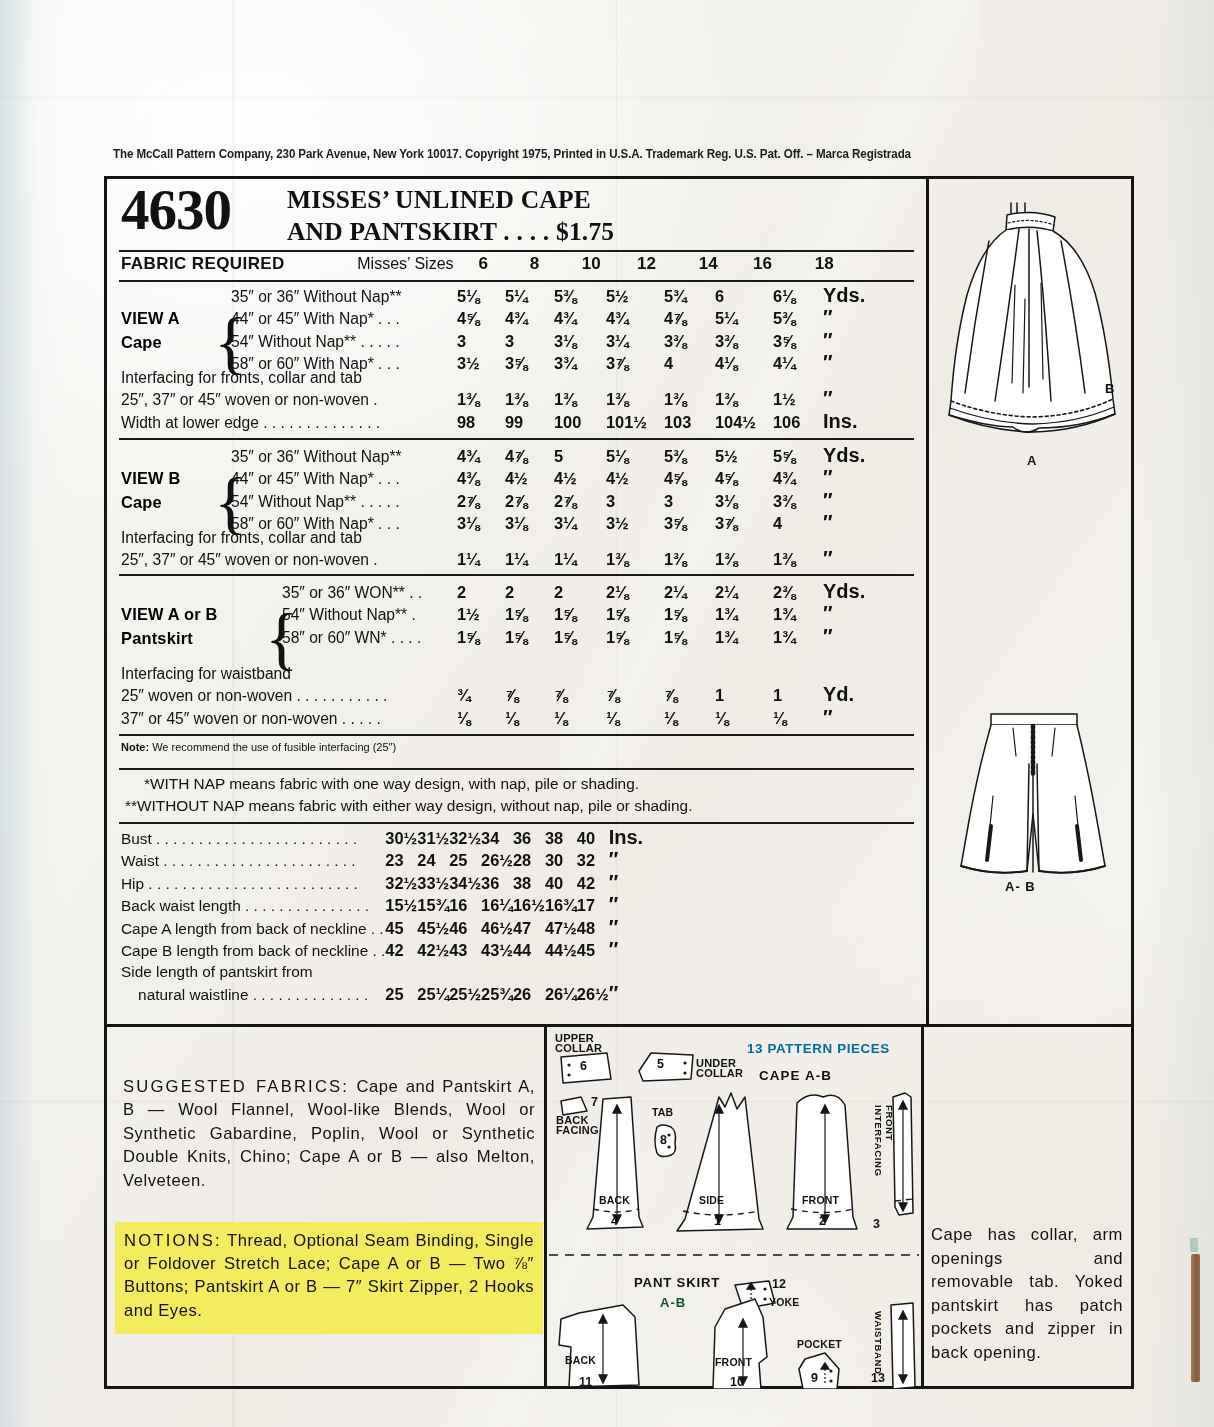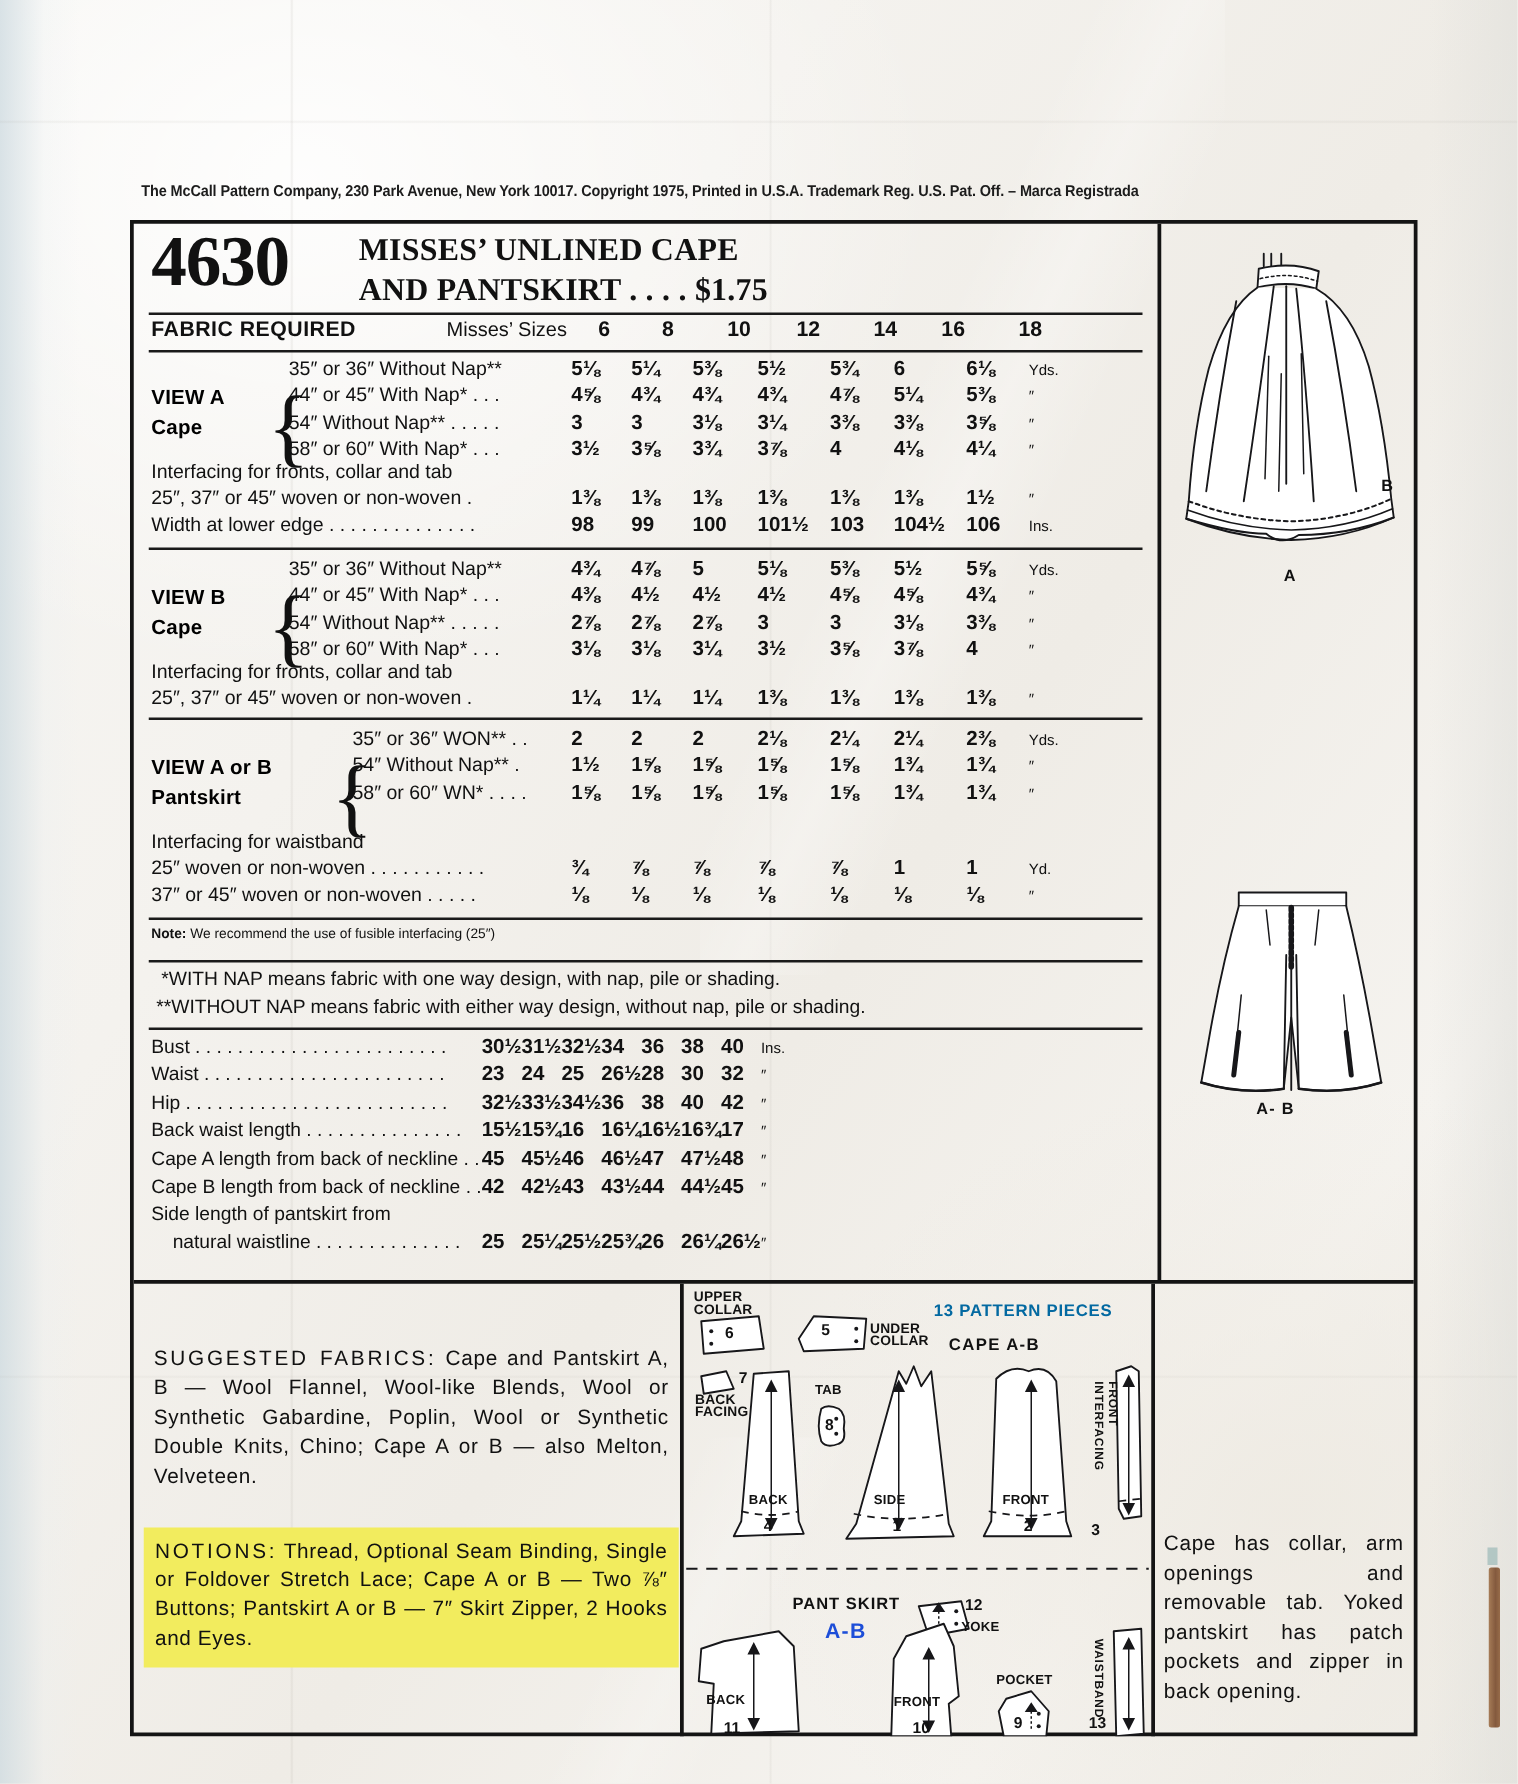--- a/index.html
+++ b/index.html
@@ -68,21 +68,21 @@
   .rule{position:absolute;background:#1a1a1a;}
 
   
   table.ft{border-collapse:collapse;font-size:15.3px;color:#111;}
   table.ft td{padding:0;vertical-align:baseline;white-space:nowrap;line-height:20.3px;}
   .hdrbold{font-weight:bold;font-size:17px;letter-spacing:.4px;}
   .szhdr{font-weight:bold;font-size:17px;text-align:left;}
   .mslbl{font-size:16px;}
   .viewlbl{font-weight:bold;font-size:16.4px;letter-spacing:.2px;}
   .num{font-weight:bold;font-size:16.4px;text-align:left;}
-  .unit{font-weight:normal;font-size:12px;}
+  .unit{font-weight:bold;font-size:20px;}
   .desc{font-size:15.6px;}
   .brace{
     font-family:"Liberation Serif",serif;font-size:70px;color:#111;
     line-height:0;font-weight:400;
   }
 
   #noteline{font-size:11px;color:#111;text-align:center;}
   #noteline b{font-weight:bold;}
   .napline{font-size:15.4px;color:#111;}
 
@@ -412,21 +412,21 @@
       </tbody>
         </table>
     </div>
     <div class="rule" style="left:12px;top:555px;width:795px;height:2px;"></div>
 
     <div id="noteline" style="position:absolute;left:14px;top:562px;">
       <b>Note:</b><span> We recommend the use of fusible interfacing (25″)</span>
     </div>
     <div class="rule" style="left:12px;top:589px;width:795px;height:2px;"></div>
 
-    <div class="napline" style="position:absolute;left:22px;top:596px;">*WITH NAP means fabric with one way design, with nap, pile or shading.</div>
+    <div class="napline" style="position:absolute;left:37px;top:596px;">*WITH NAP means fabric with one way design, with nap, pile or shading.</div>
     <div class="napline" style="position:absolute;left:18px;top:618px;">**WITHOUT NAP means fabric with either way design, without nap, pile or shading.</div>
     <div class="rule" style="left:12px;top:643px;width:795px;height:2px;"></div>
 
     <div style="position:absolute;left:14px;top:648px;">
       <table class="bm">
         <tbody>
         <tr>
           <td>Bust . . . . . . . . . . . . . . . . . . . . . . . .</td>
           <td class="num">30½</td>
           <td class="num">31½</td>
@@ -687,21 +687,21 @@
       <div class="pplbl" style="left:52px;top:168px;font-size:10.5px;">BACK</div>
       <div class="ppnum" style="left:64px;top:187px;">4</div>
       <div class="pplbl" style="left:152px;top:168px;font-size:10.5px;">SIDE</div>
       <div class="ppnum" style="left:167px;top:187px;">1</div>
       <div class="pplbl" style="left:255px;top:168px;font-size:10.5px;">FRONT</div>
       <div class="ppnum" style="left:272px;top:187px;">2</div>
       <div class="ppvert" style="left:326px;top:78px;height:110px;">FRONT INTERFACING</div>
       <div class="ppnum" style="left:326px;top:190px;">3</div>
 
       <div style="position:absolute;left:87px;top:248px;font-weight:bold;font-size:13.2px;letter-spacing:.8px;color:#111;">PANT SKIRT</div>
-      <div style="position:absolute;left:113px;top:268px;font-weight:bold;font-size:17px;letter-spacing:1px;color:#1d4ed8;">A-B</div>
+      <div style="position:absolute;left:113px;top:268px;font-weight:bold;font-size:13px;letter-spacing:1px;color:#14532d;">A-B</div>
       <div class="ppnum" style="left:225px;top:250px;">12</div>
       <div class="pplbl" style="left:222px;top:270px;font-size:10.5px;">YOKE</div>
       <div class="pplbl" style="left:18px;top:328px;font-size:10.5px;">BACK</div>
       <div class="ppnum" style="left:32px;top:348px;">11</div>
       <div class="pplbl" style="left:168px;top:330px;font-size:10.5px;">FRONT</div>
       <div class="ppnum" style="left:183px;top:348px;">10</div>
       <div class="pplbl" style="left:250px;top:312px;font-size:10.5px;">POCKET</div>
       <div class="ppnum" style="left:264px;top:344px;">9</div>
       <div class="ppvert" style="left:326px;top:284px;height:78px;">WAISTBAND</div>
       <div class="ppnum" style="left:324px;top:344px;">13</div>

